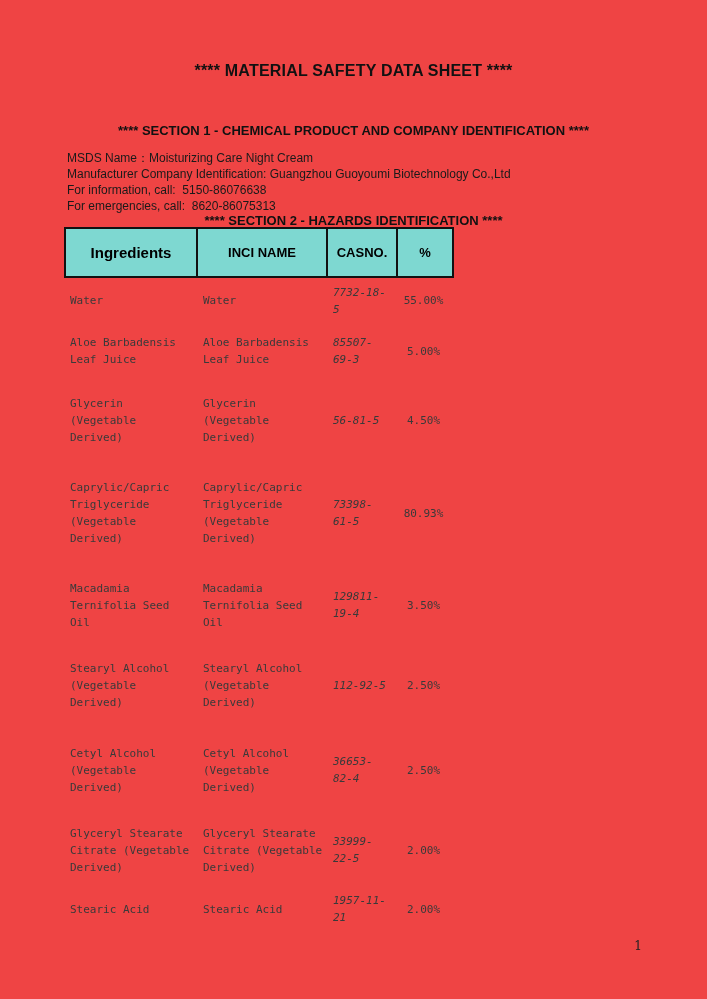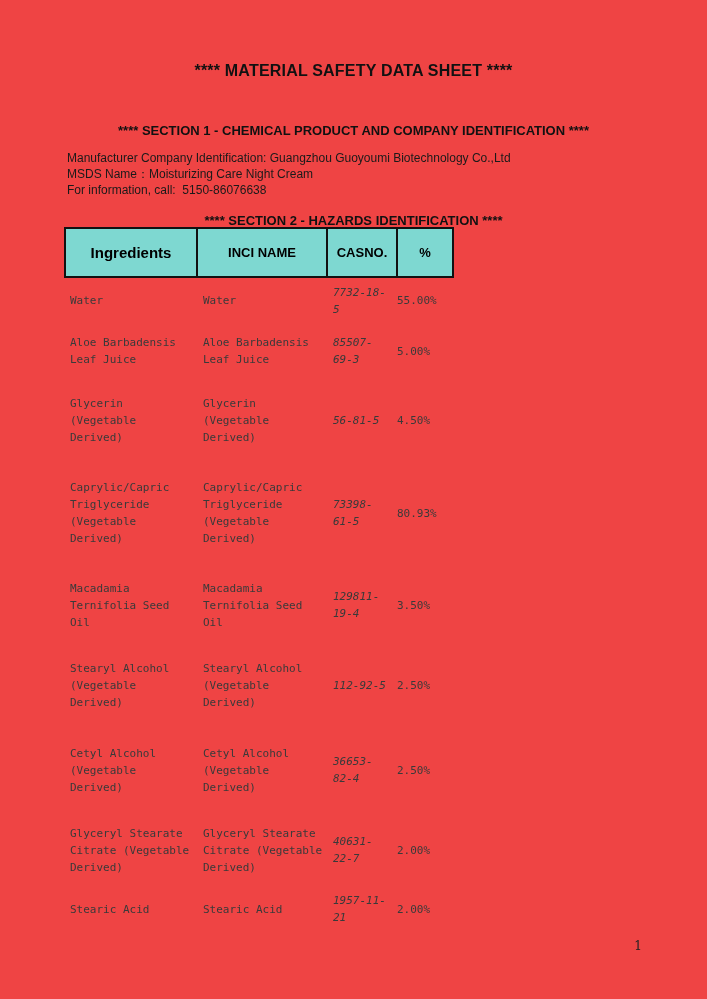--- a/index.html
+++ b/index.html
@@ -28,21 +28,21 @@
   .ing-table th { background:var(--header-bg); border:2px solid var(--border-col);
     font-family:"Liberation Sans",sans-serif; font-weight:bold; font-size:13px; color:#000;
     height:49px; text-align:center; vertical-align:middle; }
   .ing-table th:first-child { font-size:15px;margin-left:34px; }
 
   .ing-table td { font-family:"DejaVu Sans Mono",monospace; font-size:11px; line-height:17px;
     color:#3a3a3a; vertical-align:middle; }
   td.ing { padding:0 5px; }
   td.inci { padding:0 4px 0 6px; }
   td.cas { padding:0 8px 0 6px;font-style:italic; }
-  td.pct { text-align:left; padding:0 3px 0 0; }
+  td.pct { text-align:center; padding:0 3px 0 0; }
 
   tbody tr:nth-child(1) { height:46px; }
   tbody tr:nth-child(2) { height:56px; }
   tbody tr:nth-child(3) { height:82px; }
   tbody tr:nth-child(4) { height:104px; }
   tbody tr:nth-child(5) { height:80px; }
   tbody tr:nth-child(6) { height:80px; }
   tbody tr:nth-child(7) { height:90px; }
   tbody tr:nth-child(8) { height:70px; }
   tbody tr:nth-child(9) { height:48px; }
@@ -53,23 +53,24 @@
 </head>
 <body>
 
 <div class="page">
 
   <div class="doc-title">**** MATERIAL SAFETY DATA SHEET ****</div>
 
   <div class="section-heading section1">**** SECTION 1 - CHEMICAL PRODUCT AND COMPANY IDENTIFICATION ****</div>
 
   <div class="info-block">
+    <div>MSDS Name：Moisturizing Care Night Cream</div>
     <div>Manufacturer Company Identification: Guangzhou Guoyoumi Biotechnology Co.,Ltd</div>
-    <div>MSDS Name：Moisturizing Care Night Cream</div>
     <div>For information, call:  5150-86076638</div>
+    <div>For emergencies, call:  8620-86075313</div>
   </div>
 
   <div class="section-heading section2">**** SECTION 2 - HAZARDS IDENTIFICATION ****</div>
 
   <table class="ing-table">
     <colgroup>
         <col class="c1">
         <col class="c2">
         <col class="c3">
         <col class="c4">
@@ -121,21 +122,21 @@
       </tr>
       <tr>
         <td class="ing">Cetyl Alcohol (Vegetable Derived)</td>
         <td class="inci">Cetyl Alcohol (Vegetable Derived)</td>
         <td class="cas">36653-82-4</td>
         <td class="pct">2.50%</td>
       </tr>
       <tr>
         <td class="ing">Glyceryl Stearate Citrate (Vegetable Derived)</td>
         <td class="inci">Glyceryl Stearate Citrate (Vegetable Derived)</td>
-        <td class="cas">40631-22-7</td>
+        <td class="cas">33999-22-5</td>
         <td class="pct">2.00%</td>
       </tr>
       <tr>
         <td class="ing">Stearic Acid</td>
         <td class="inci">Stearic Acid</td>
         <td class="cas">1957-11-21</td>
         <td class="pct">2.00%</td>
       </tr>
     </tbody>
   </table>

